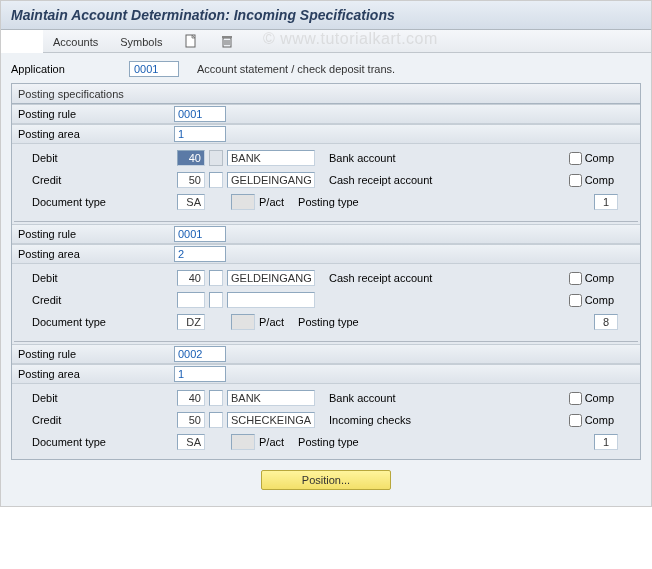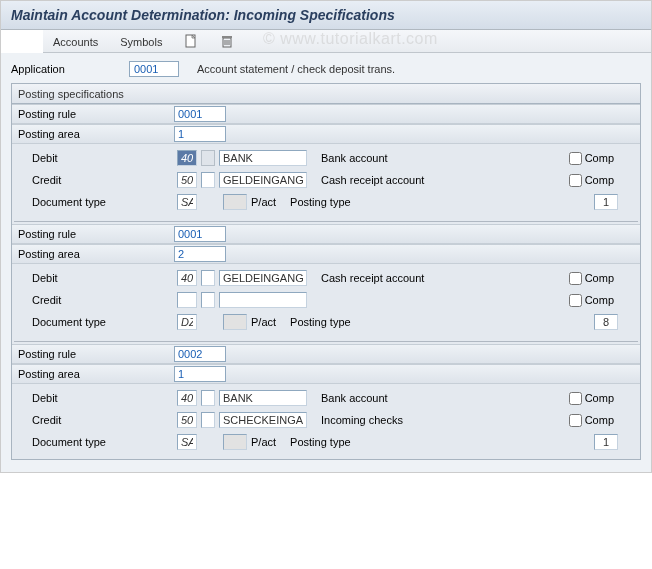--- a/index.html
+++ b/index.html
@@ -123,21 +123,21 @@
       background: #fff;
       border: 1px solid #8fa8bf;
       border-right-color: #c5d2df;
       border-bottom-color: #c5d2df;
       padding: 1px 3px;
       font-size: 11px;
       height: 16px;
       color: #333;
     }
     .inp.selected { background: #5b7aa6; color: #fff; }
-    .inp.code { width: 20px; text-align: right; font-style: italic; }
+    .inp.code { width: 28px; text-align: right; }
     .inp.tiny { width: 14px; }
     .inp.acct { width: 88px; }
     .inp.doc { width: 28px; background:#e2e2e2; }
     .spacer-help { width: 14px; height:16px; background:#dfe4ea; border:1px solid #b5bec7;}
     .desc-col { width: 140px; padding-left: 10px; }
     .check-col { display:flex; align-items:center; gap:3px; margin-left:auto; margin-right: 20px; }
     .check-col input[type=checkbox]{ width:13px; height:13px; }
     .ptype-col { display:flex; align-items:center; gap:8px; margin-left:auto; margin-right: 16px;}
     .ptype-col .inp { width: 24px; text-align:center; }
 
@@ -332,13 +332,16 @@
         <span>P/act</span>
         <span style="width:6px"></span>
         <span>Posting type</span>
         <span class="ptype-col">
             <input class="inp" value="1" style="">
           </span>
       </div>
     </div>
   </div>
 
+  <div class="footer">
+    <button class="btn-position">Position...</button>
+  </div>
 </div>
 
 </body></html>

